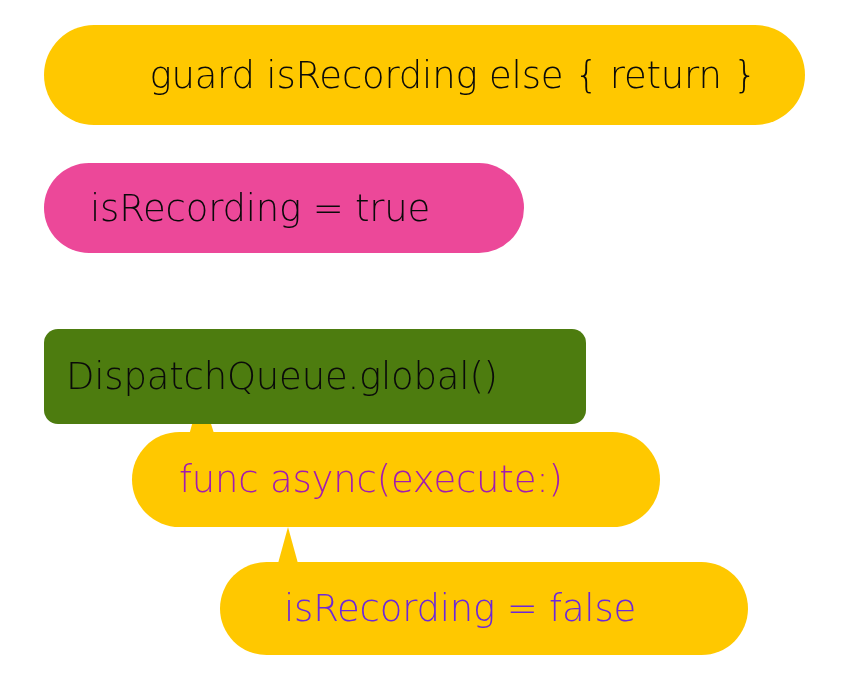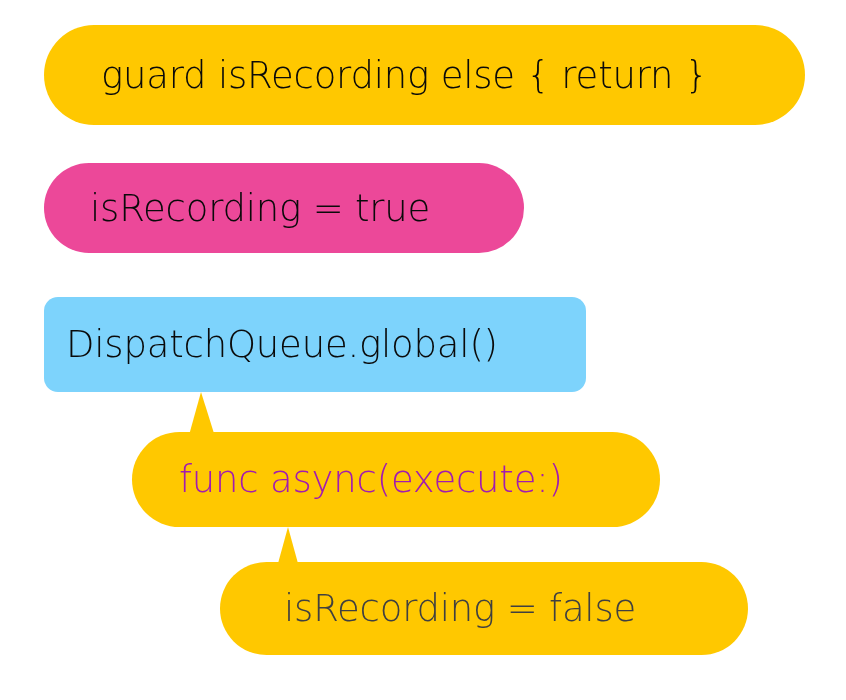--- a/index.html
+++ b/index.html
@@ -45,20 +45,21 @@
   }
   .node .label {
     display: block;
   }
   
   #node-guard {
     left: 44px;  top: 25px;
     width: 761px; height: 100px;
     border-radius: 50px;
     padding-left: 57px;
+    justify-content: center;
   }
   
   #node-set-true {
     left: 44px;  top: 163px;
     width: 480px; height: 90px;
     border-radius: 45px;
     padding-left: 46px;
   }
   
   #node-dispatch-queue {
@@ -95,25 +96,25 @@
   </svg>
 
   <div class="node" id="node-guard" style="background: rgb(255, 200, 0); color: rgb(10, 10, 10);">
     <span class="label">guard isRecording else { return }</span>
   </div>
 
   <div class="node" id="node-set-true" style="background: #ec4899; color: rgb(10, 10, 10);">
     <span class="label">isRecording = true</span>
   </div>
 
-  <div class="node" id="node-dispatch-queue" style="background: #7dd3fc; color: rgb(10, 10, 10);">
+  <div class="node" id="node-dispatch-queue" style="background: #4d7c0f; color: rgb(10, 10, 10); margin-top: 32px;">
     <span class="label">DispatchQueue.global()</span>
   </div>
 
   <div class="node" id="node-async" style="background: rgb(255, 200, 0); color: #a21caf;">
     <span class="label">func async(execute:)</span>
   </div>
 
-  <div class="node" id="node-set-false" style="background: rgb(255, 200, 0); color: #404040;">
+  <div class="node" id="node-set-false" style="background: rgb(255, 200, 0); color: #6d28d9;">
     <span class="label">isRecording = false</span>
   </div>
 
 </div>
 
 </body></html>

